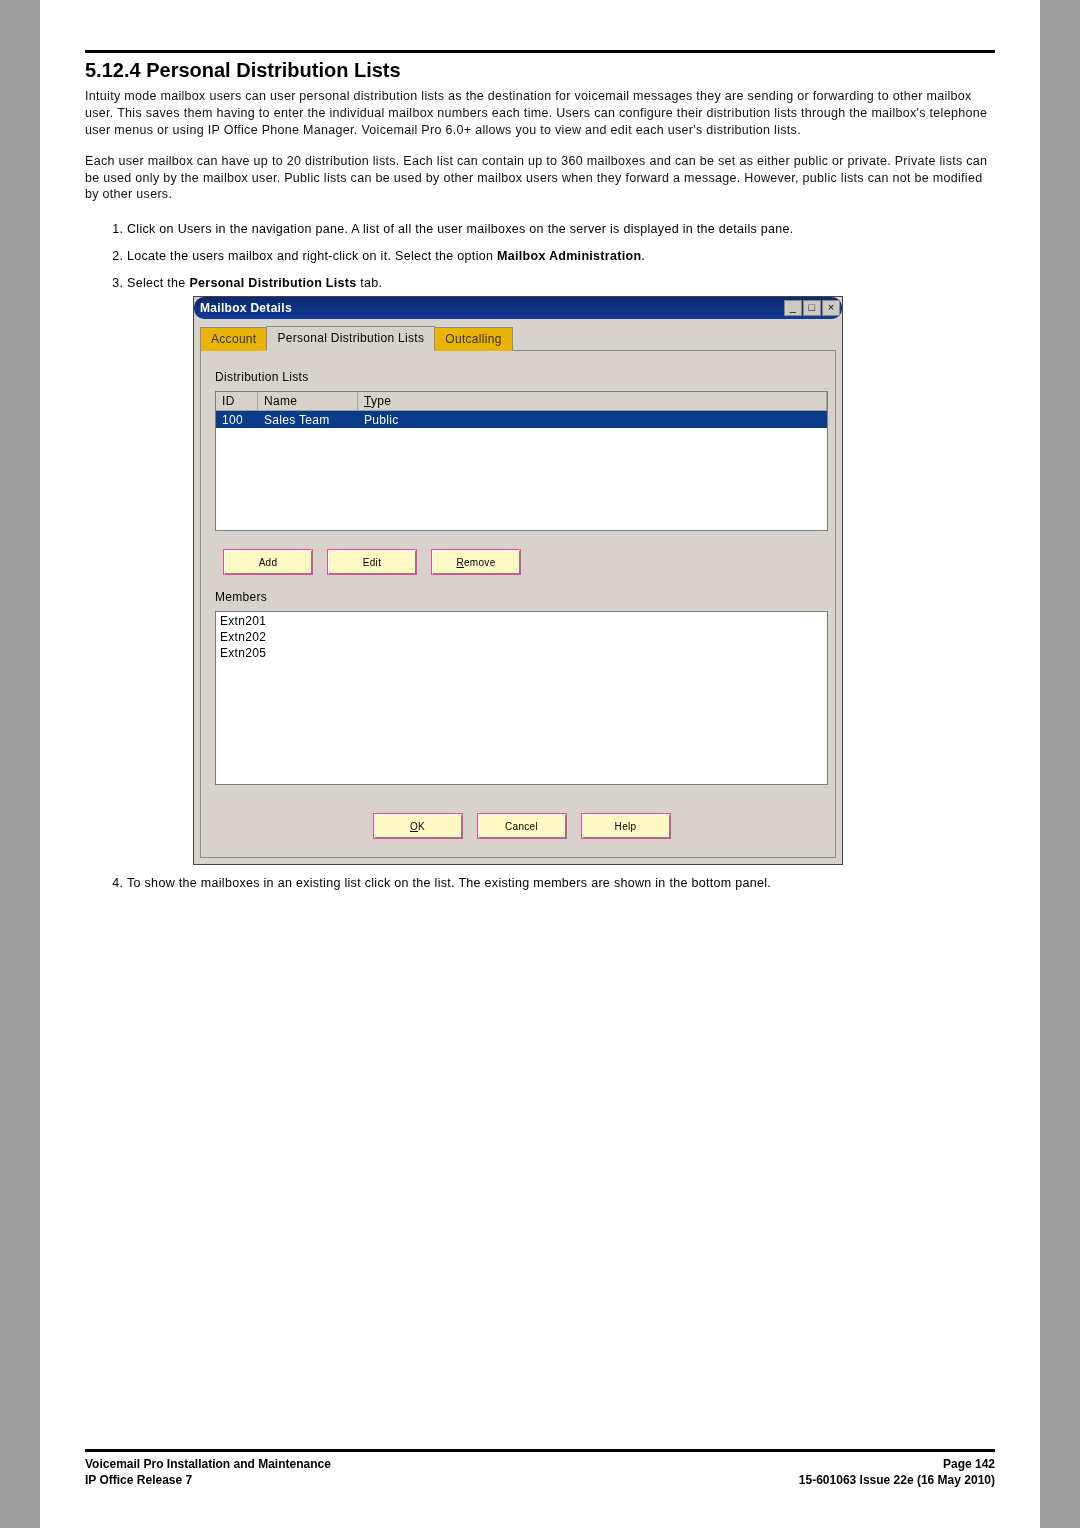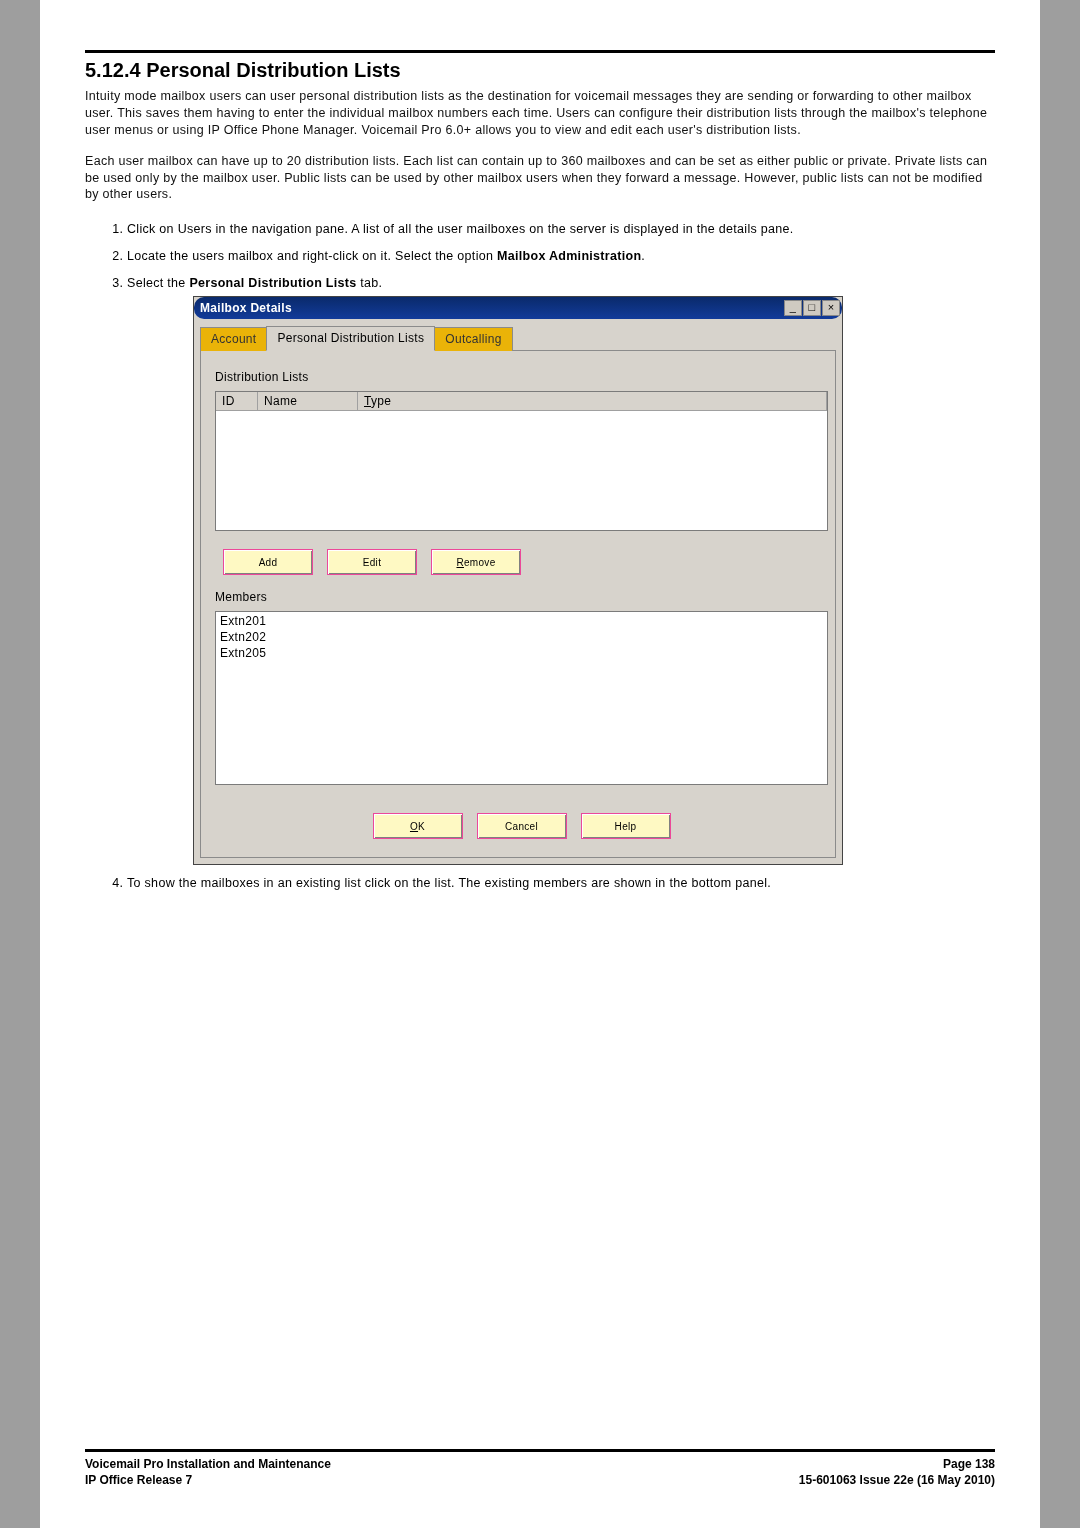--- a/index.html
+++ b/index.html
@@ -252,20 +252,25 @@
             <div class="tab inactive">Outcalling</div>
           </div>
           <div class="tab-panel">
             <div class="label">Distribution Lists</div>
             <div class="listview">
               <div class="lv-head">
                 <div class="lv-col col-id">ID</div>
                 <div class="lv-col col-name"><span>Name</span></div>
                 <div class="lv-col col-type"><span class="underline-letter">T</span>ype</div>
               </div>
+              <div class="lv-row">
+                <div class="lv-cell col-id">100</div>
+                <div class="lv-cell col-name">Sales Team</div>
+                <div class="lv-cell col-type">Public</div>
+              </div>
             </div>
             <div class="btn-row">
               <div class="winbutton">Add</div>
               <div class="winbutton">Edit</div>
               <div class="winbutton"><span class="underline-letter">R</span>emove</div>
             </div>
             <div class="label">Members</div>
             <div class="members-box">
               <div>Extn201</div>
               <div>Extn202</div>
@@ -288,18 +293,18 @@
 
   <div class="spacer"></div>
 
   <hr class="footer-rule">
   <div class="footer">
     <div class="left">
       <div>Voicemail Pro Installation and Maintenance</div>
       <div>IP Office Release 7</div>
     </div>
     <div class="right">
-      <div>Page 138</div>
+      <div>Page 142</div>
       <div>15-601063 Issue 22e (16 May 2010)</div>
     </div>
   </div>
 
 </div>
 
 </body></html>

